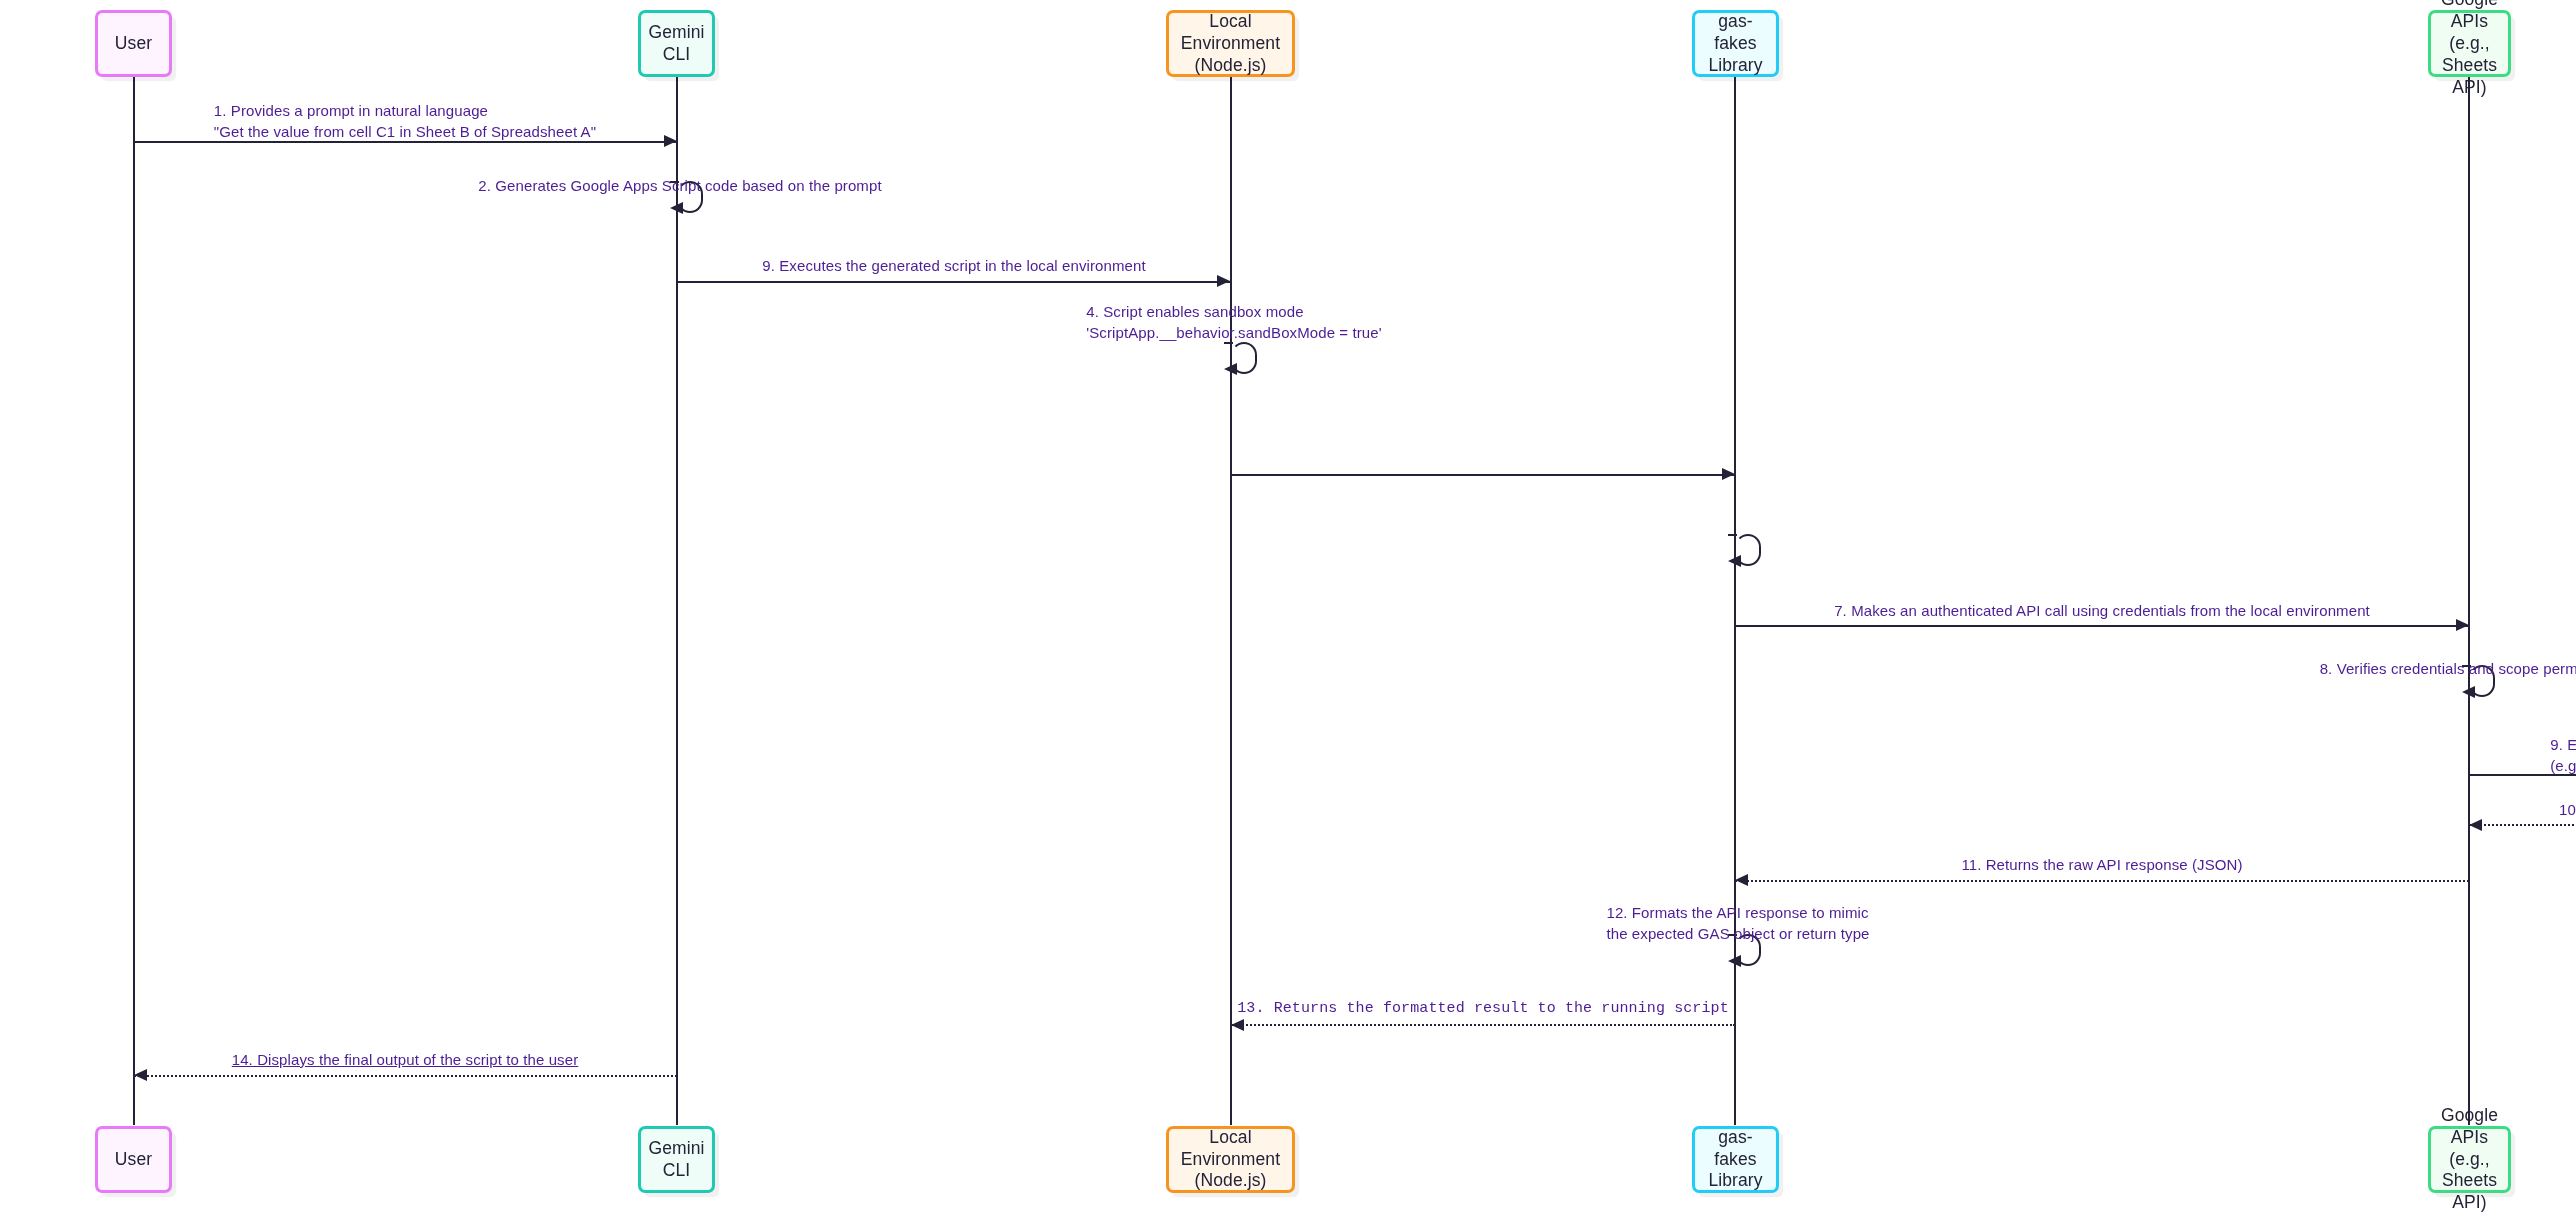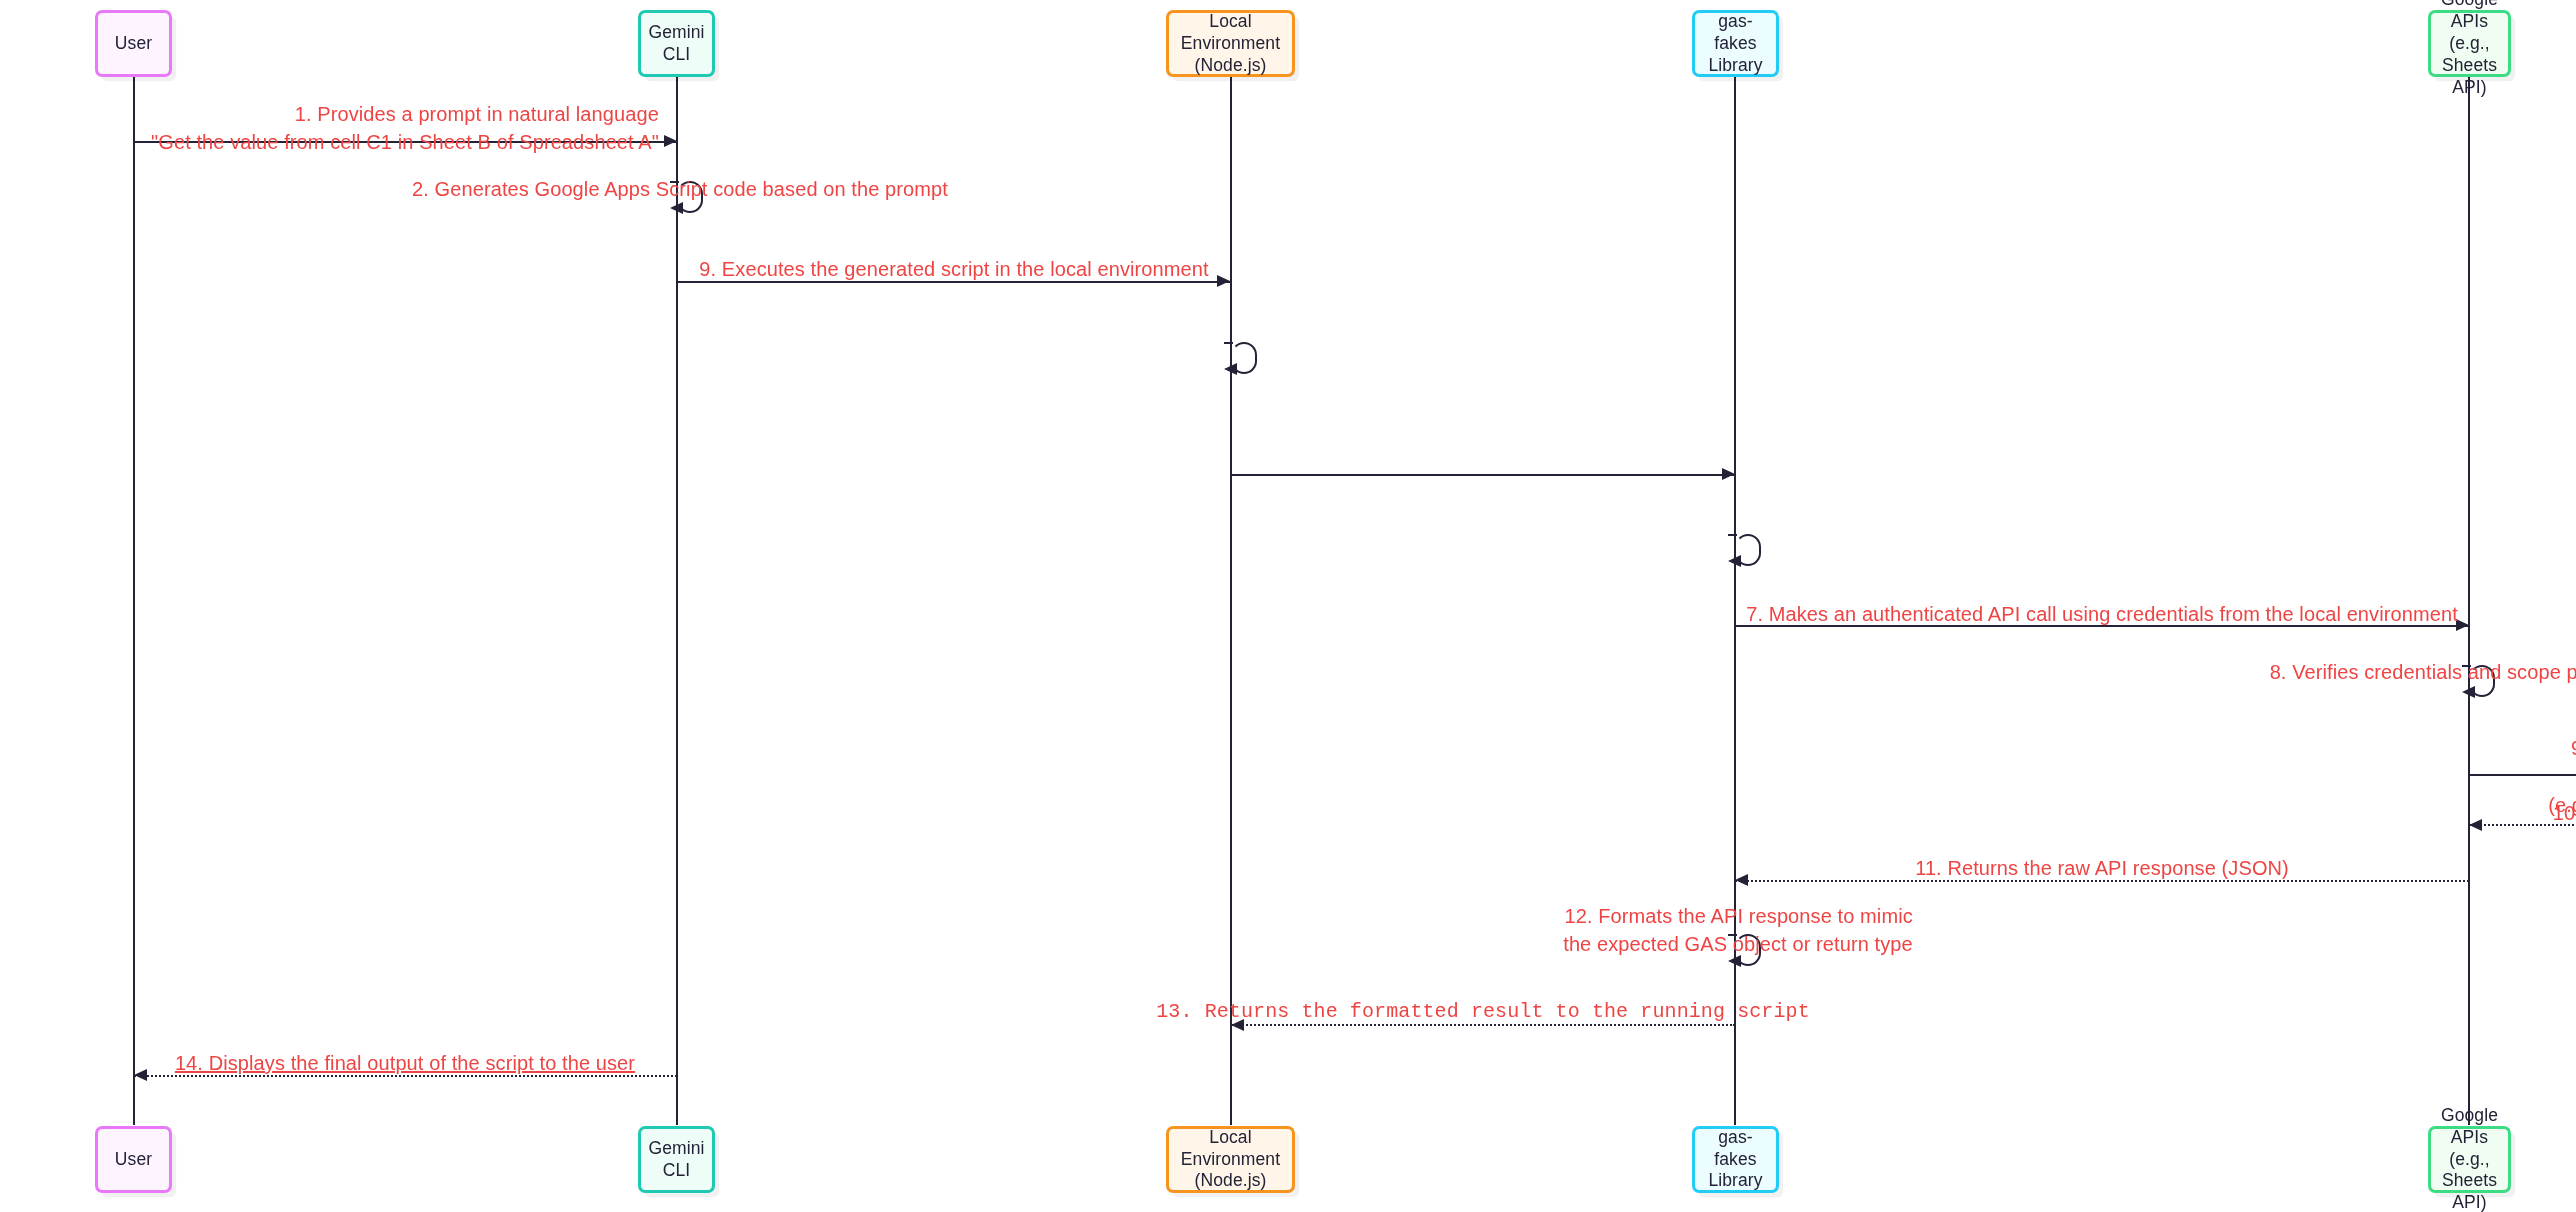--- a/index.html
+++ b/index.html
@@ -40,24 +40,24 @@
   
   .lifeline{
     position:absolute;
     width:2.1px;
     background:#232236;
   }
 
   
   .msg-label{
     position:absolute;
-    font-size:20px;
+    font-size:15px;
     line-height:1.42;
-    color:#ef4444;
-    text-align:right;
+    color:#4c1d95;
+    text-align:left;
     white-space:pre-line;
     transform:translateX(-50%);
     letter-spacing:0.1px;
   }
   .msg-line{
     position:absolute;
     height:0;
     border-top:2.6px solid #232236;
   }
   .msg-line.dotted{
@@ -116,20 +116,22 @@
     <div class="selfloop" style="left: 677px; top: 181px; width: 21.6px; height: 28px; border-left-color: transparent;"></div>
     <div class="msg-line" style="left: 670px; top: 181px; width: 9.3px;"></div>
     <div class="selfloop-arrow" style="left: 670px; top: 202px;"></div>
     <div class="msg-label" style="left: 680px; top: 175px;">2. Generates Google Apps Script code based on the prompt</div>
     <div class="msg-line" style="left: 677px; top: 281px; width: 554px;"></div>
     <div class="arrow-head right" style="top: 275px; left: 1217px;"></div>
     <div class="msg-label" style="left: 954px; top: 255px;">9. Executes the generated script in the local environment</div>
     <div class="selfloop" style="left: 1231px; top: 342px; width: 21.6px; height: 28px; border-left-color: transparent;"></div>
     <div class="msg-line" style="left: 1224px; top: 342px; width: 9.3px;"></div>
     <div class="selfloop-arrow" style="left: 1224px; top: 363px;"></div>
+    <div class="msg-label" style="left: 1234px; top: 301px;">4. Script enables sandbox mode
+'ScriptApp.__behavior.sandBoxMode = true'</div>
     <div class="msg-line" style="left: 1231px; top: 474px; width: 504px;"></div>
     <div class="arrow-head right" style="top: 468px; left: 1722px;"></div>
     <div class="selfloop" style="left: 1735px; top: 534px; width: 21.6px; height: 28px; border-left-color: transparent;"></div>
     <div class="msg-line" style="left: 1728px; top: 534px; width: 9.3px;"></div>
     <div class="selfloop-arrow" style="left: 1728px; top: 555px;"></div>
     <div class="msg-line" style="left: 1735px; top: 625px; width: 734px;"></div>
     <div class="arrow-head right" style="top: 619px; left: 2456px;"></div>
     <div class="msg-label" style="left: 2102px; top: 600px;">7. Makes an authenticated API call using credentials from the local environment</div>
     <div class="selfloop" style="left: 2469px; top: 665px; width: 21.6px; height: 28px; border-left-color: transparent;"></div>
     <div class="msg-line" style="left: 2462px; top: 665px; width: 9.3px;"></div>

